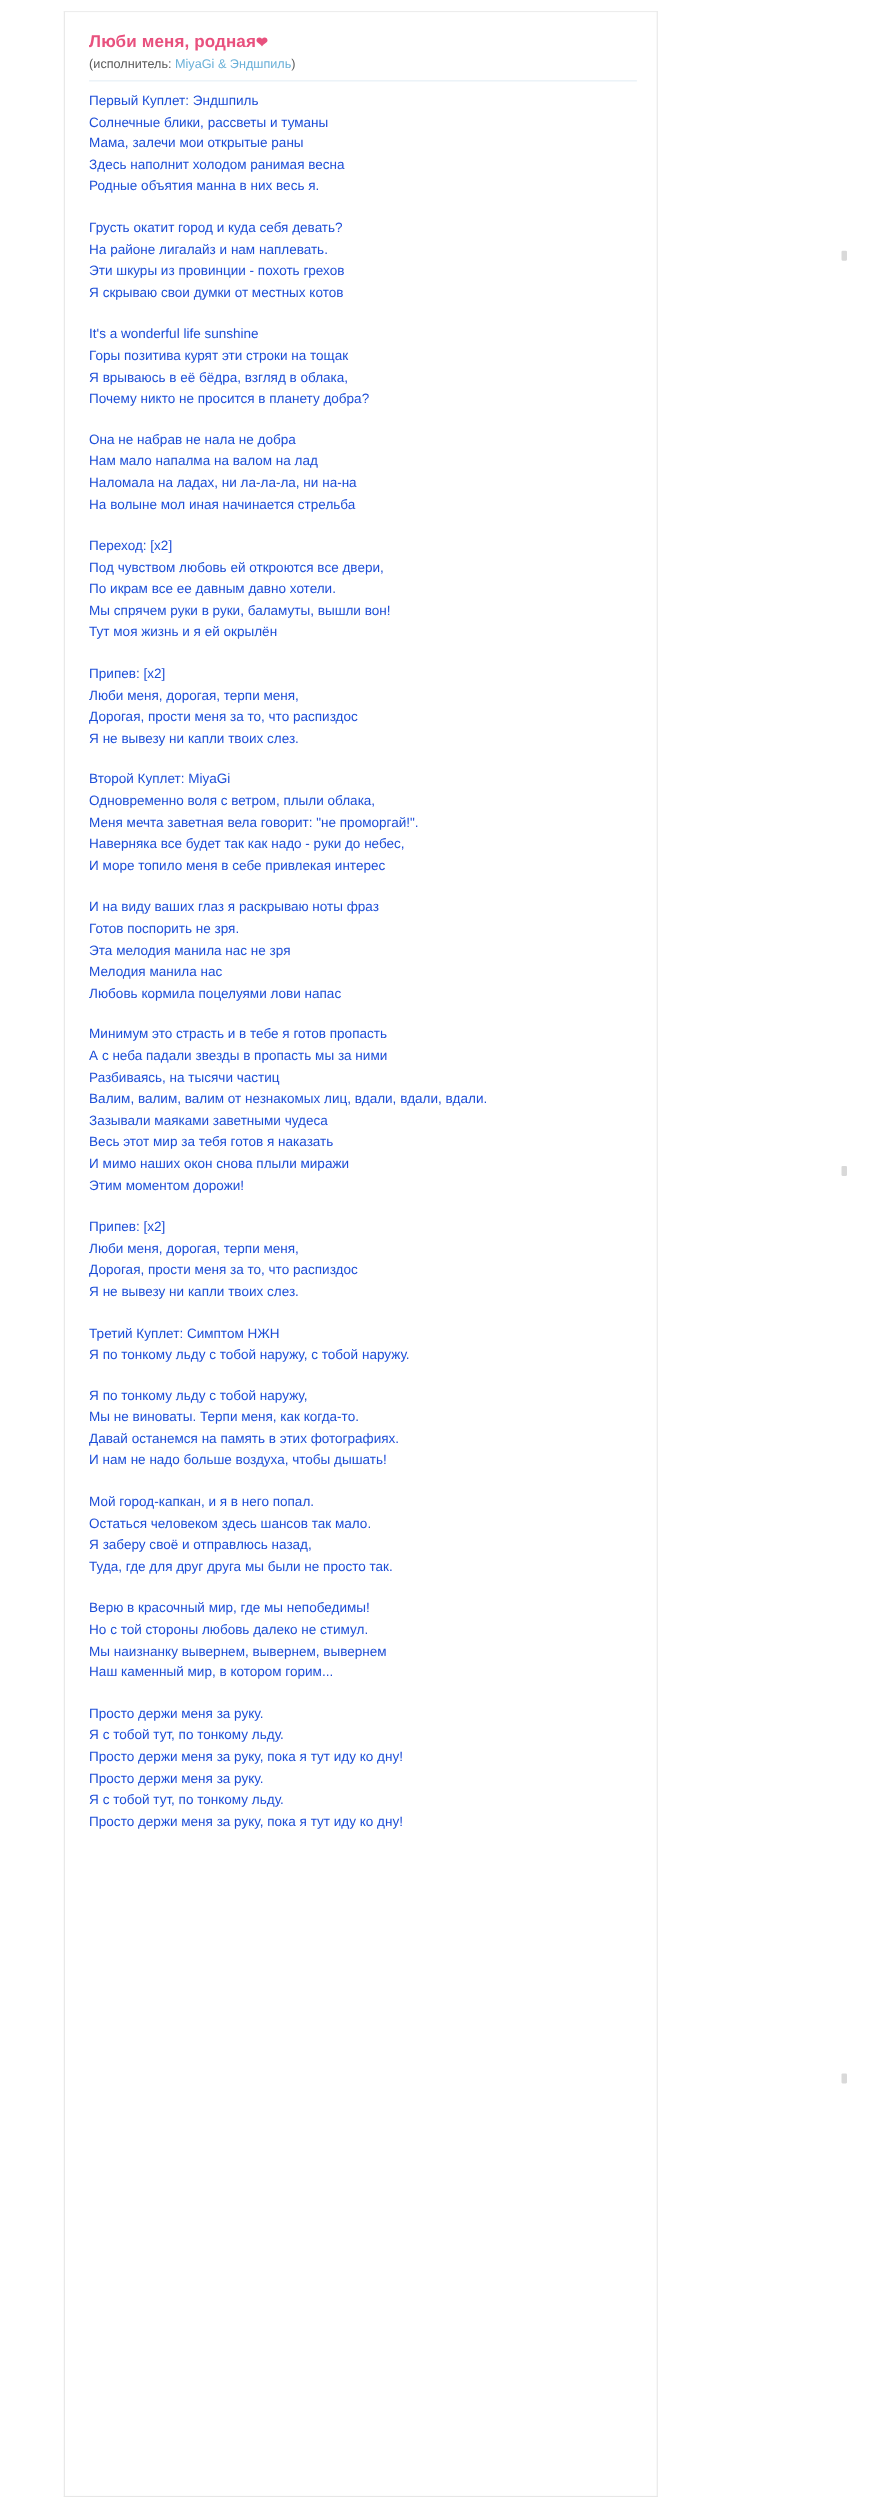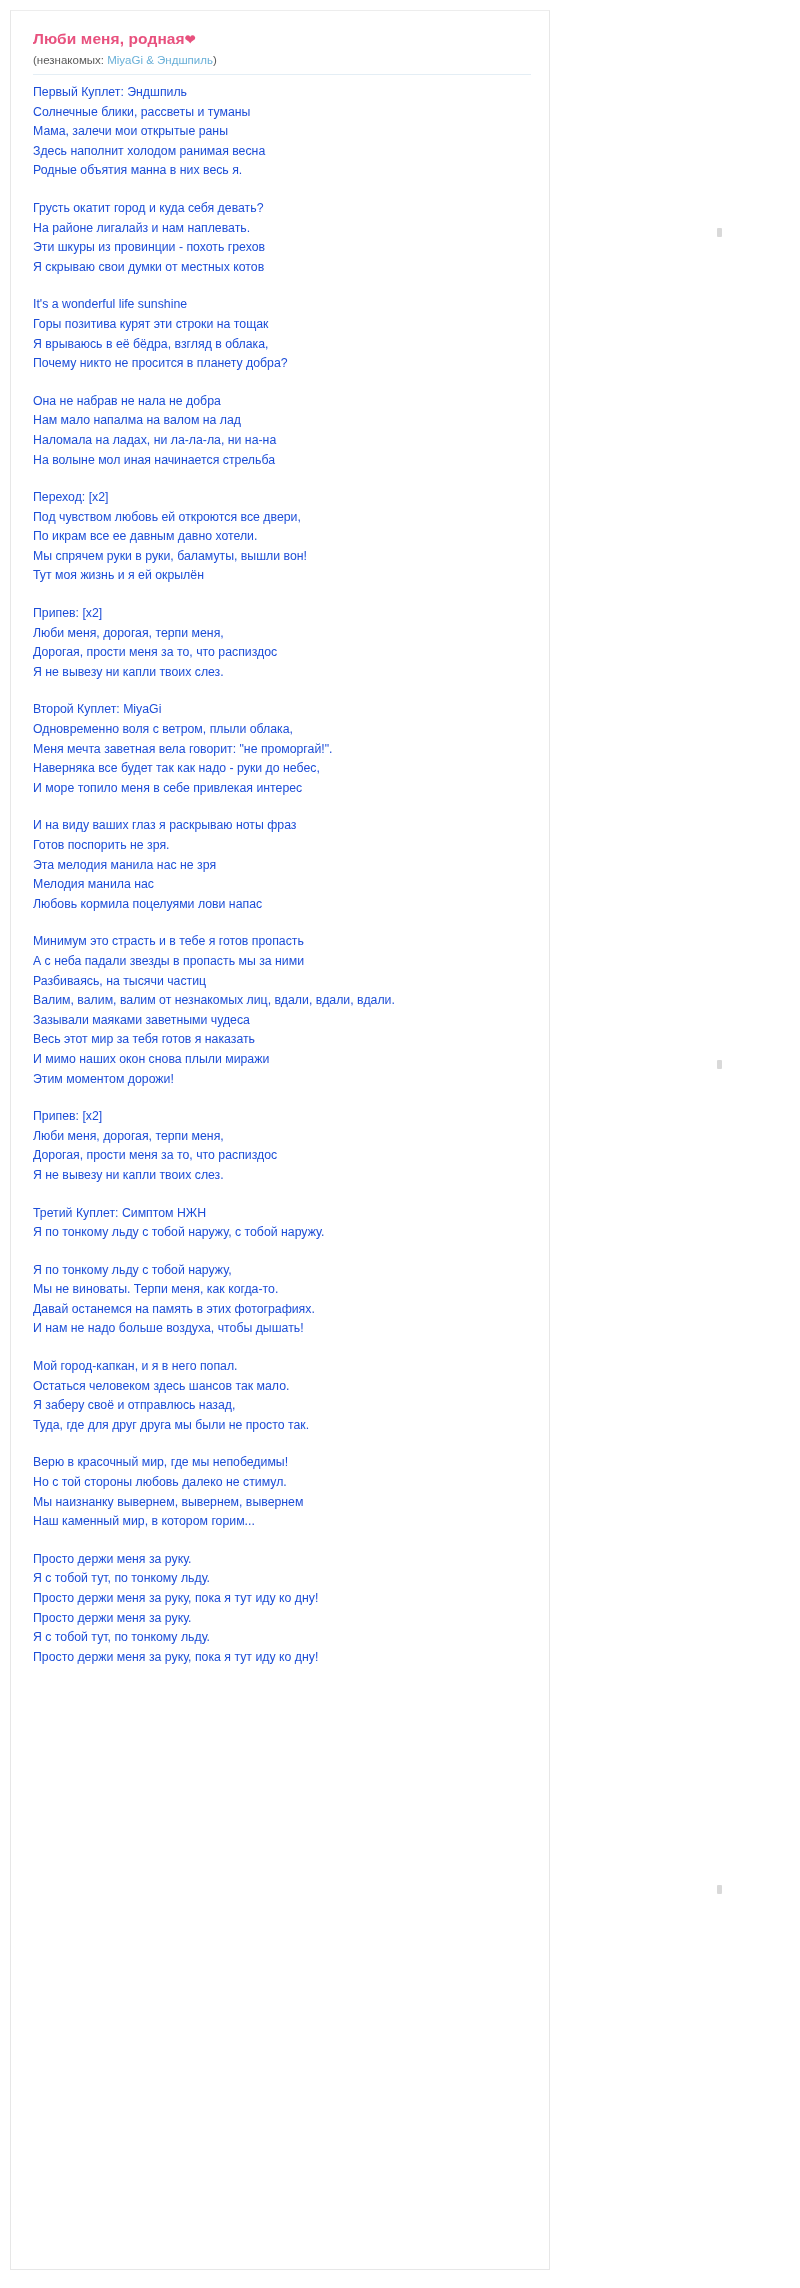--- a/index.html
+++ b/index.html
@@ -13,20 +13,21 @@
     font-family: "Liberation Sans", sans-serif;
     color: #333333;
   }
   .page {
     position: relative;
     width: 724px;
     min-height: 2288px;
     box-sizing: border-box;
     padding: 10px 26px 10px 10px;
     background: #ffffff;
+    margin-left: 48px;
   }
   .lyrics-card {
     position: relative;
     width: 540px;
     margin: 0;
     box-sizing: border-box;
     border: 1px solid #e7e7e7;
     border-top: 1px solid #ededed;
     background: #ffffff;
     padding: 14px 18px 18px 22px;
@@ -101,21 +102,21 @@
 </style>
 </head>
 <body>
 
 <div class="page">
 
   <div class="lyrics-card">
 
     <h1 class="song-title"><span>Люби меня, родная</span><span class="heart">❤</span></h1>
 
-    <div class="performer-line"><span>(незнакомых: </span><a class="artist-link" href="#">MiyaGi &amp; Эндшпиль</a><span>)</span></div>
+    <div class="performer-line"><span>(исполнитель: </span><a class="artist-link" href="#">MiyaGi &amp; Эндшпиль</a><span>)</span></div>
 
     <hr class="divider">
 
     <div class="lyrics-body" id="lyrics-body"><div class="verse"><span class="line">Первый Куплет: Эндшпиль</span><span class="line">Солнечные блики, рассветы и туманы</span><span class="line">Мама, залечи мои открытые раны</span><span class="line">Здесь наполнит холодом ранимая весна</span><span class="line">Родные объятия манна в них весь я.</span></div><div class="verse"><span class="line">Грусть окатит город и куда себя девать?</span><span class="line">На районе лигалайз и нам наплевать.</span><span class="line">Эти шкуры из провинции - похоть грехов</span><span class="line">Я скрываю свои думки от местных котов</span></div><div class="verse"><span class="line">It's a wonderful life sunshine</span><span class="line">Горы позитива курят эти строки на тощак</span><span class="line">Я врываюсь в её бёдра, взгляд в облака,</span><span class="line">Почему никто не просится в планету добра?</span></div><div class="verse"><span class="line">Она не набрав не нала не добра</span><span class="line">Нам мало напалма на валом на лад</span><span class="line">Наломала на ладах, ни ла-ла-ла, ни на-на</span><span class="line">На волыне мол иная начинается стрельба</span></div><div class="verse"><span class="line">Переход: [x2]</span><span class="line">Под чувством любовь ей откроются все двери,</span><span class="line">По икрам все ее давным давно хотели.</span><span class="line">Мы спрячем руки в руки, баламуты, вышли вон!</span><span class="line">Тут моя жизнь и я ей окрылён</span></div><div class="verse"><span class="line">Припев: [x2]</span><span class="line">Люби меня, дорогая, терпи меня,</span><span class="line">Дорогая, прости меня за то, что распиздос</span><span class="line">Я не вывезу ни капли твоих слез.</span></div><div class="verse"><span class="line">Второй Куплет: MiyaGi</span><span class="line">Одновременно воля с ветром, плыли облака,</span><span class="line">Меня мечта заветная вела говорит: "не проморгай!".</span><span class="line">Наверняка все будет так как надо - руки до небес,</span><span class="line">И море топило меня в себе привлекая интерес</span></div><div class="verse"><span class="line">И на виду ваших глаз я раскрываю ноты фраз</span><span class="line">Готов поспорить не зря.</span><span class="line">Эта мелодия манила нас не зря</span><span class="line">Мелодия манила нас</span><span class="line">Любовь кормила поцелуями лови напас</span></div><div class="verse"><span class="line">Минимум это страсть и в тебе я готов пропасть</span><span class="line">А с неба падали звезды в пропасть мы за ними</span><span class="line">Разбиваясь, на тысячи частиц</span><span class="line">Валим, валим, валим от незнакомых лиц, вдали, вдали, вдали.</span><span class="line">Зазывали маяками заветными чудеса</span><span class="line">Весь этот мир за тебя готов я наказать</span><span class="line">И мимо наших окон снова плыли миражи</span><span class="line">Этим моментом дорожи!</span></div><div class="verse"><span class="line">Припев: [x2]</span><span class="line">Люби меня, дорогая, терпи меня,</span><span class="line">Дорогая, прости меня за то, что распиздос</span><span class="line">Я не вывезу ни капли твоих слез.</span></div><div class="verse"><span class="line">Третий Куплет: Симптом НЖН</span><span class="line">Я по тонкому льду с тобой наружу, с тобой наружу.</span></div><div class="verse"><span class="line">Я по тонкому льду с тобой наружу,</span><span class="line">Мы не виноваты. Терпи меня, как когда-то.</span><span class="line">Давай останемся на память в этих фотографиях.</span><span class="line">И нам не надо больше воздуха, чтобы дышать!</span></div><div class="verse"><span class="line">Мой город-капкан, и я в него попал.</span><span class="line">Остаться человеком здесь шансов так мало.</span><span class="line">Я заберу своё и отправлюсь назад,</span><span class="line">Туда, где для друг друга мы были не просто так.</span></div><div class="verse"><span class="line">Верю в красочный мир, где мы непобедимы!</span><span class="line">Но с той стороны любовь далеко не стимул.</span><span class="line">Мы наизнанку вывернем, вывернем, вывернем</span><span class="line">Наш каменный мир, в котором горим...</span></div><div class="verse"><span class="line">Просто держи меня за руку.</span><span class="line">Я с тобой тут, по тонкому льду.</span><span class="line">Просто держи меня за руку, пока я тут иду ко дну!</span><span class="line">Просто держи меня за руку.</span><span class="line">Я с тобой тут, по тонкому льду.</span><span class="line">Просто держи меня за руку, пока я тут иду ко дну!</span></div></div>
 
   </div>
 
   <div class="edge-marks">
     <div class="edge-mark m1"></div>
     <div class="edge-mark m2"></div>

